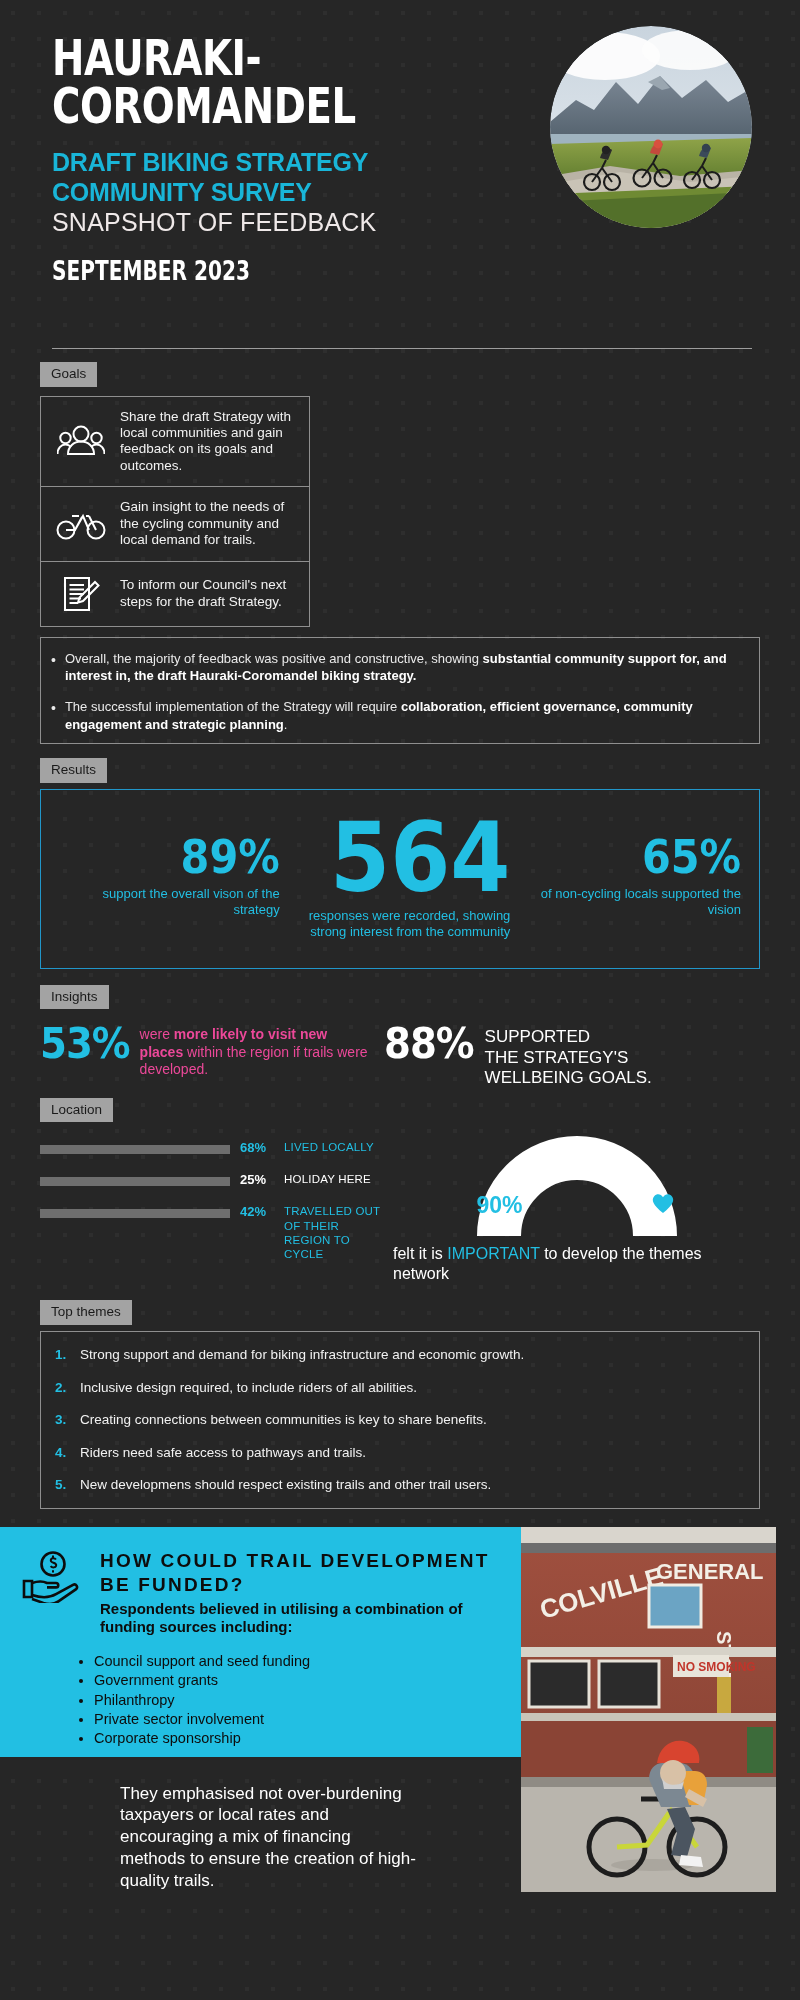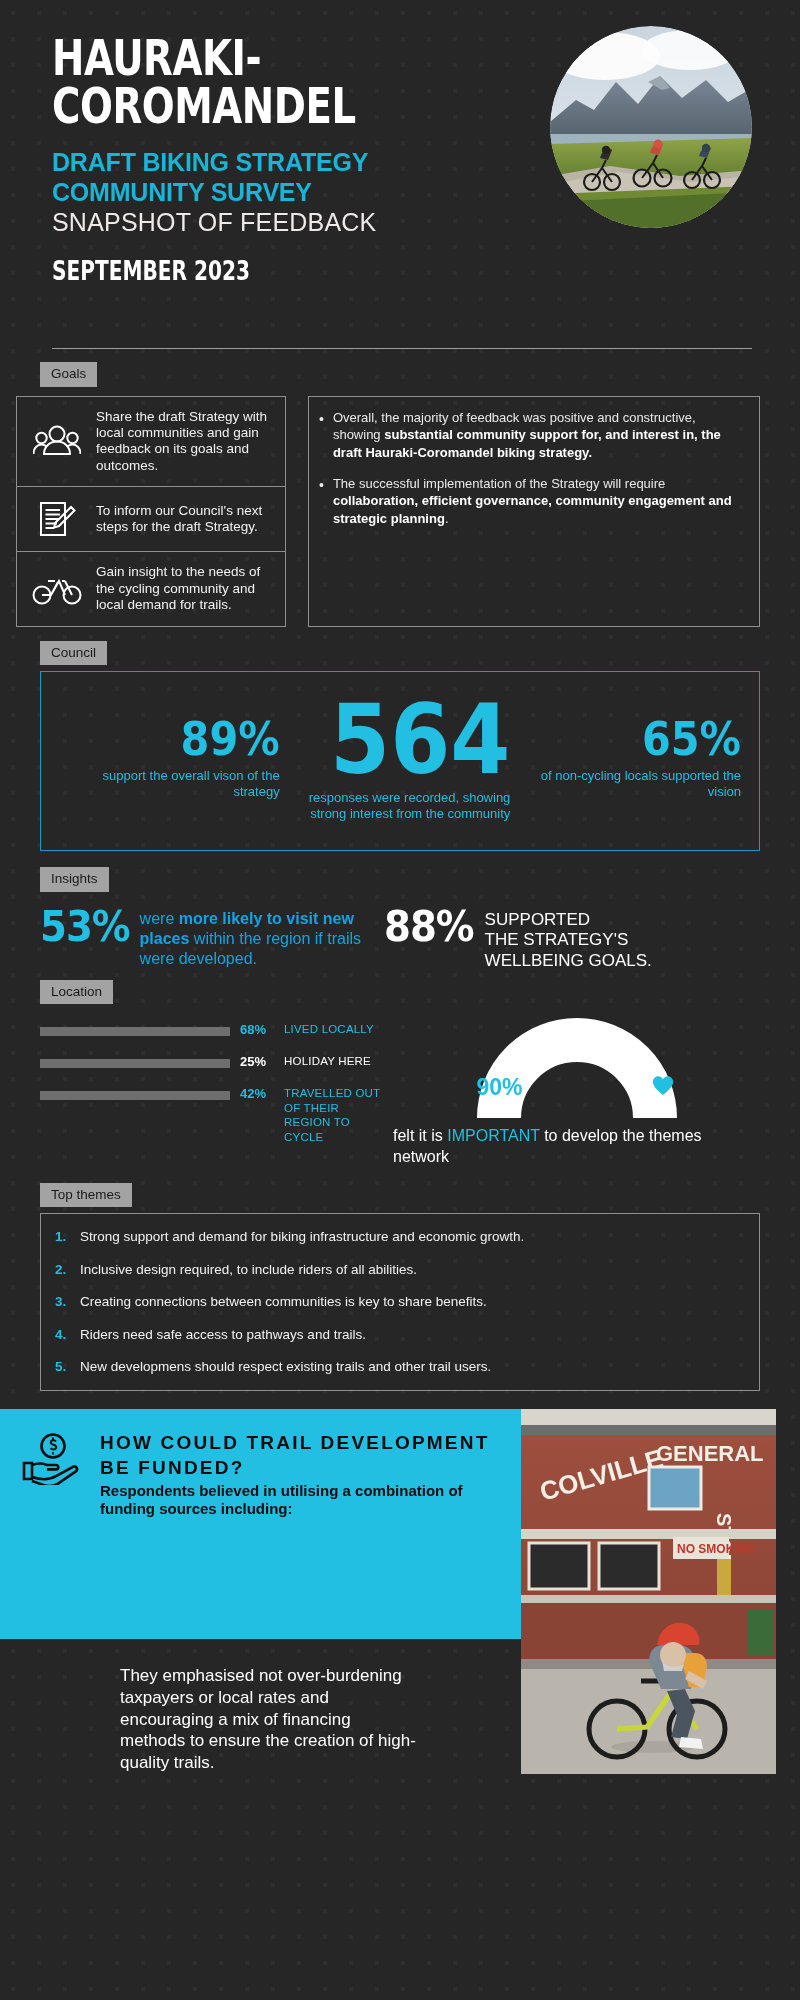--- a/index.html
+++ b/index.html
@@ -53,21 +53,21 @@
   .hero svg { display:block; width:202px; height:202px; }
   .rule { width:700px; margin:18px 0 0 52px; height:1px; background:#9d9d9d; }
 
   
   .seclabel {
     display:inline-block; background:#a3a3a3; color:#1a1a1a;
     font-size:13.5px; padding:5px 11px 6px; line-height:1;
   }
 
   
-  .goals-wrap { display:flex; gap:22px; padding:0 40px 0 16px; margin-top:9px; }
+  .goals-wrap { display:flex; gap:10px; padding:0 40px 0 40px; margin-top:9px;flex-direction:column; }
   .goals-left { width:270px; border:1px solid #8f8f8f; }
   .goal-row { display:flex; align-items:center; gap:12px; padding:12px 13px; }
   .goal-row + .goal-row { border-top:1px solid #8f8f8f; }
   .goal-ico { flex:0 0 54px; display:flex; align-items:center; justify-content:center; }
   .goal-ico svg { display:block; }
   .goal-txt { font-size:13.5px; line-height:1.22; color:#f2f2f2; font-weight:300; }
   .goals-right { flex:1; border:1px solid #8f8f8f; padding:12px 14px 10px 10px; }
   .gr-item { display:flex; gap:9px; font-size:13px; line-height:1.36; color:#eaeaea; font-weight:300; }
   .gr-item + .gr-item { margin-top:13px; }
   .gr-dot { flex:0 0 auto; padding-top:1px; font-size:14px; }
@@ -91,21 +91,21 @@
   .res-mid .res-cap { margin-top:6px; }
 
   
   .insights-label { padding-left:40px; margin-top:16px; }
   .insights-row { display:flex; padding:0 40px; margin-top:14px; gap:14px; align-items:flex-start; }
   .ins-a { display:flex; gap:10px; width:330px; align-items:flex-start; }
   .ins-a .big {
     font-family:"DejaVu Sans Condensed","Liberation Sans Narrow","Liberation Sans",sans-serif;
     font-weight:900; font-size:43px; color:#22bfe3; line-height:0.95; letter-spacing:-1px;
   }
-  .ins-a .txt { font-size:16px; line-height:1.25; color:#0ea5e9; font-weight:300; padding-top:3px; }
+  .ins-a .txt { font-size:14px; line-height:1.25; color:#ec4899; font-weight:300; padding-top:3px; }
   .ins-a .txt b { font-weight:bold; }
   .ins-b { display:flex; gap:11px; align-items:flex-start; }
   .ins-b .big {
     font-family:"DejaVu Sans Condensed","Liberation Sans Narrow","Liberation Sans",sans-serif;
     font-weight:900; font-size:43px; color:#fff; line-height:0.95; letter-spacing:-1px;
   }
   .ins-b .txt { font-size:17px; line-height:1.2; color:#fff; font-weight:300; padding-top:4px; text-transform:uppercase; }
 
   
   .loc-label { padding-left:40px; margin-top:9px; }
@@ -243,56 +243,56 @@
             <path d="M0.5 30 c0 -5.5 3.6 -9.5 8 -9.5 c2.1 0 4 0.9 5.4 2.4"></path>
             <circle cx="39.5" cy="14" r="5.2"></circle>
             <path d="M47.5 30 c0 -5.5 -3.6 -9.5 -8 -9.5 c-2.1 0 -4 0.9 -5.4 2.4"></path>
           </svg>
         </span>
         <span class="goal-txt">Share the draft Strategy with local communities and gain feedback on its goals and outcomes.</span>
       </div>
 
       <div class="goal-row">
         <span class="goal-ico">
-          <svg width="40" height="40" viewBox="0 0 40 40" fill="none" stroke="#fff" stroke-width="2">
-            <rect x="4" y="4" width="24" height="32"></rect>
-            <path d="M8.5 11 H23 M8.5 15.5 H23 M8.5 20 H23 M8.5 24.5 H20 M8.5 29 H17"></path>
-            <path d="M34 8 l3.5 3.5 L22 27 l-5 1.5 l1.5 -5 Z"></path>
-          </svg>
-        </span>
-        <span class="goal-txt">To inform our Council's next steps for the draft Strategy.</span>
-      </div>
-
-      <div class="goal-row">
-        <span class="goal-ico">
           <svg width="50" height="32" viewBox="0 0 50 32" fill="none" stroke="#fff" stroke-width="2">
             <circle cx="10" cy="22" r="8.5"></circle>
             <circle cx="40" cy="22" r="8.5"></circle>
             <path d="M10 22 L19 22 L27 8 L33 22 M19 22 L26 9 M33 8 L30 8 M40 22 L33 8"></path>
             <path d="M16 8 L23 8"></path>
           </svg>
         </span>
         <span class="goal-txt">Gain insight to the needs of the cycling community and local demand for trails.</span>
       </div>
+
+      <div class="goal-row">
+        <span class="goal-ico">
+          <svg width="40" height="40" viewBox="0 0 40 40" fill="none" stroke="#fff" stroke-width="2">
+            <rect x="4" y="4" width="24" height="32"></rect>
+            <path d="M8.5 11 H23 M8.5 15.5 H23 M8.5 20 H23 M8.5 24.5 H20 M8.5 29 H17"></path>
+            <path d="M34 8 l3.5 3.5 L22 27 l-5 1.5 l1.5 -5 Z"></path>
+          </svg>
+        </span>
+        <span class="goal-txt">To inform our Council's next steps for the draft Strategy.</span>
+      </div>
     </div>
 
     <div class="goals-right">
       <div class="gr-item">
         <span class="gr-dot">•</span>
         <span><span>Overall, the majority of feedback was positive and constructive, showing </span><b>substantial community support for, and interest in, the draft Hauraki-Coromandel biking strategy.</b><span></span></span>
       </div>
       <div class="gr-item">
         <span class="gr-dot">•</span>
         <span><span>The successful implementation of the Strategy will  require </span><b>collaboration, efficient governance, community engagement and strategic planning</b><span>.</span></span>
       </div>
     </div>
   </div>
 
   <div class="results-label">
-    <span class="seclabel">Council</span>
+    <span class="seclabel">Results</span>
   </div>
   <div class="results-box">
     <div class="res-cell res-side">
       <div class="res-num">89%</div>
       <div class="res-cap">support the overall vison of the strategy</div>
     </div>
     <div class="res-cell res-mid">
       <div class="res-num">564</div>
       <div class="res-cap">responses were recorded, showing strong interest from the community</div>
     </div>
@@ -403,20 +403,27 @@
             <path d="M2 30 h8 v16 h-8 z"></path>
             <path d="M10 32 c6 -2 11 -2 15 0 h9 c3 0 3 4.4 0 4.4 h-9"></path>
             <path d="M10 44 c9 3 18 2.6 24 -0.8 l17 -9.4 c3 -1.6 5.6 2.4 2.8 4.6 l-17.4 12 c-4 2.8 -10 3 -15 1.6 L10 48"></path>
           </svg>
         </span>
         <span style="flex:1">
           <div class="fund-title">HOW COULD TRAIL DEVELOPMENT BE FUNDED?</div>
           <div class="fund-intro">Respondents believed in utilising a combination of funding sources including:</div>
         </span>
       </div>
+      <ul class="fund-list">
+        <li>Council support and seed funding</li>
+        <li>Government grants</li>
+        <li>Philanthropy</li>
+        <li>Private sector involvement</li>
+        <li>Corporate sponsorship</li>
+      </ul>
     </div>
 
     <div class="fund-photo">
       <svg viewBox="0 0 255 365" xmlns="http://www.w3.org/2000/svg">
         <defs>
           <linearGradient id="wall" x1="0" y1="0" x2="0" y2="1">
             <stop offset="0%" stop-color="#a0503f"></stop>
               <stop offset="100%" stop-color="#8a4435"></stop>
           </linearGradient>
         </defs>

